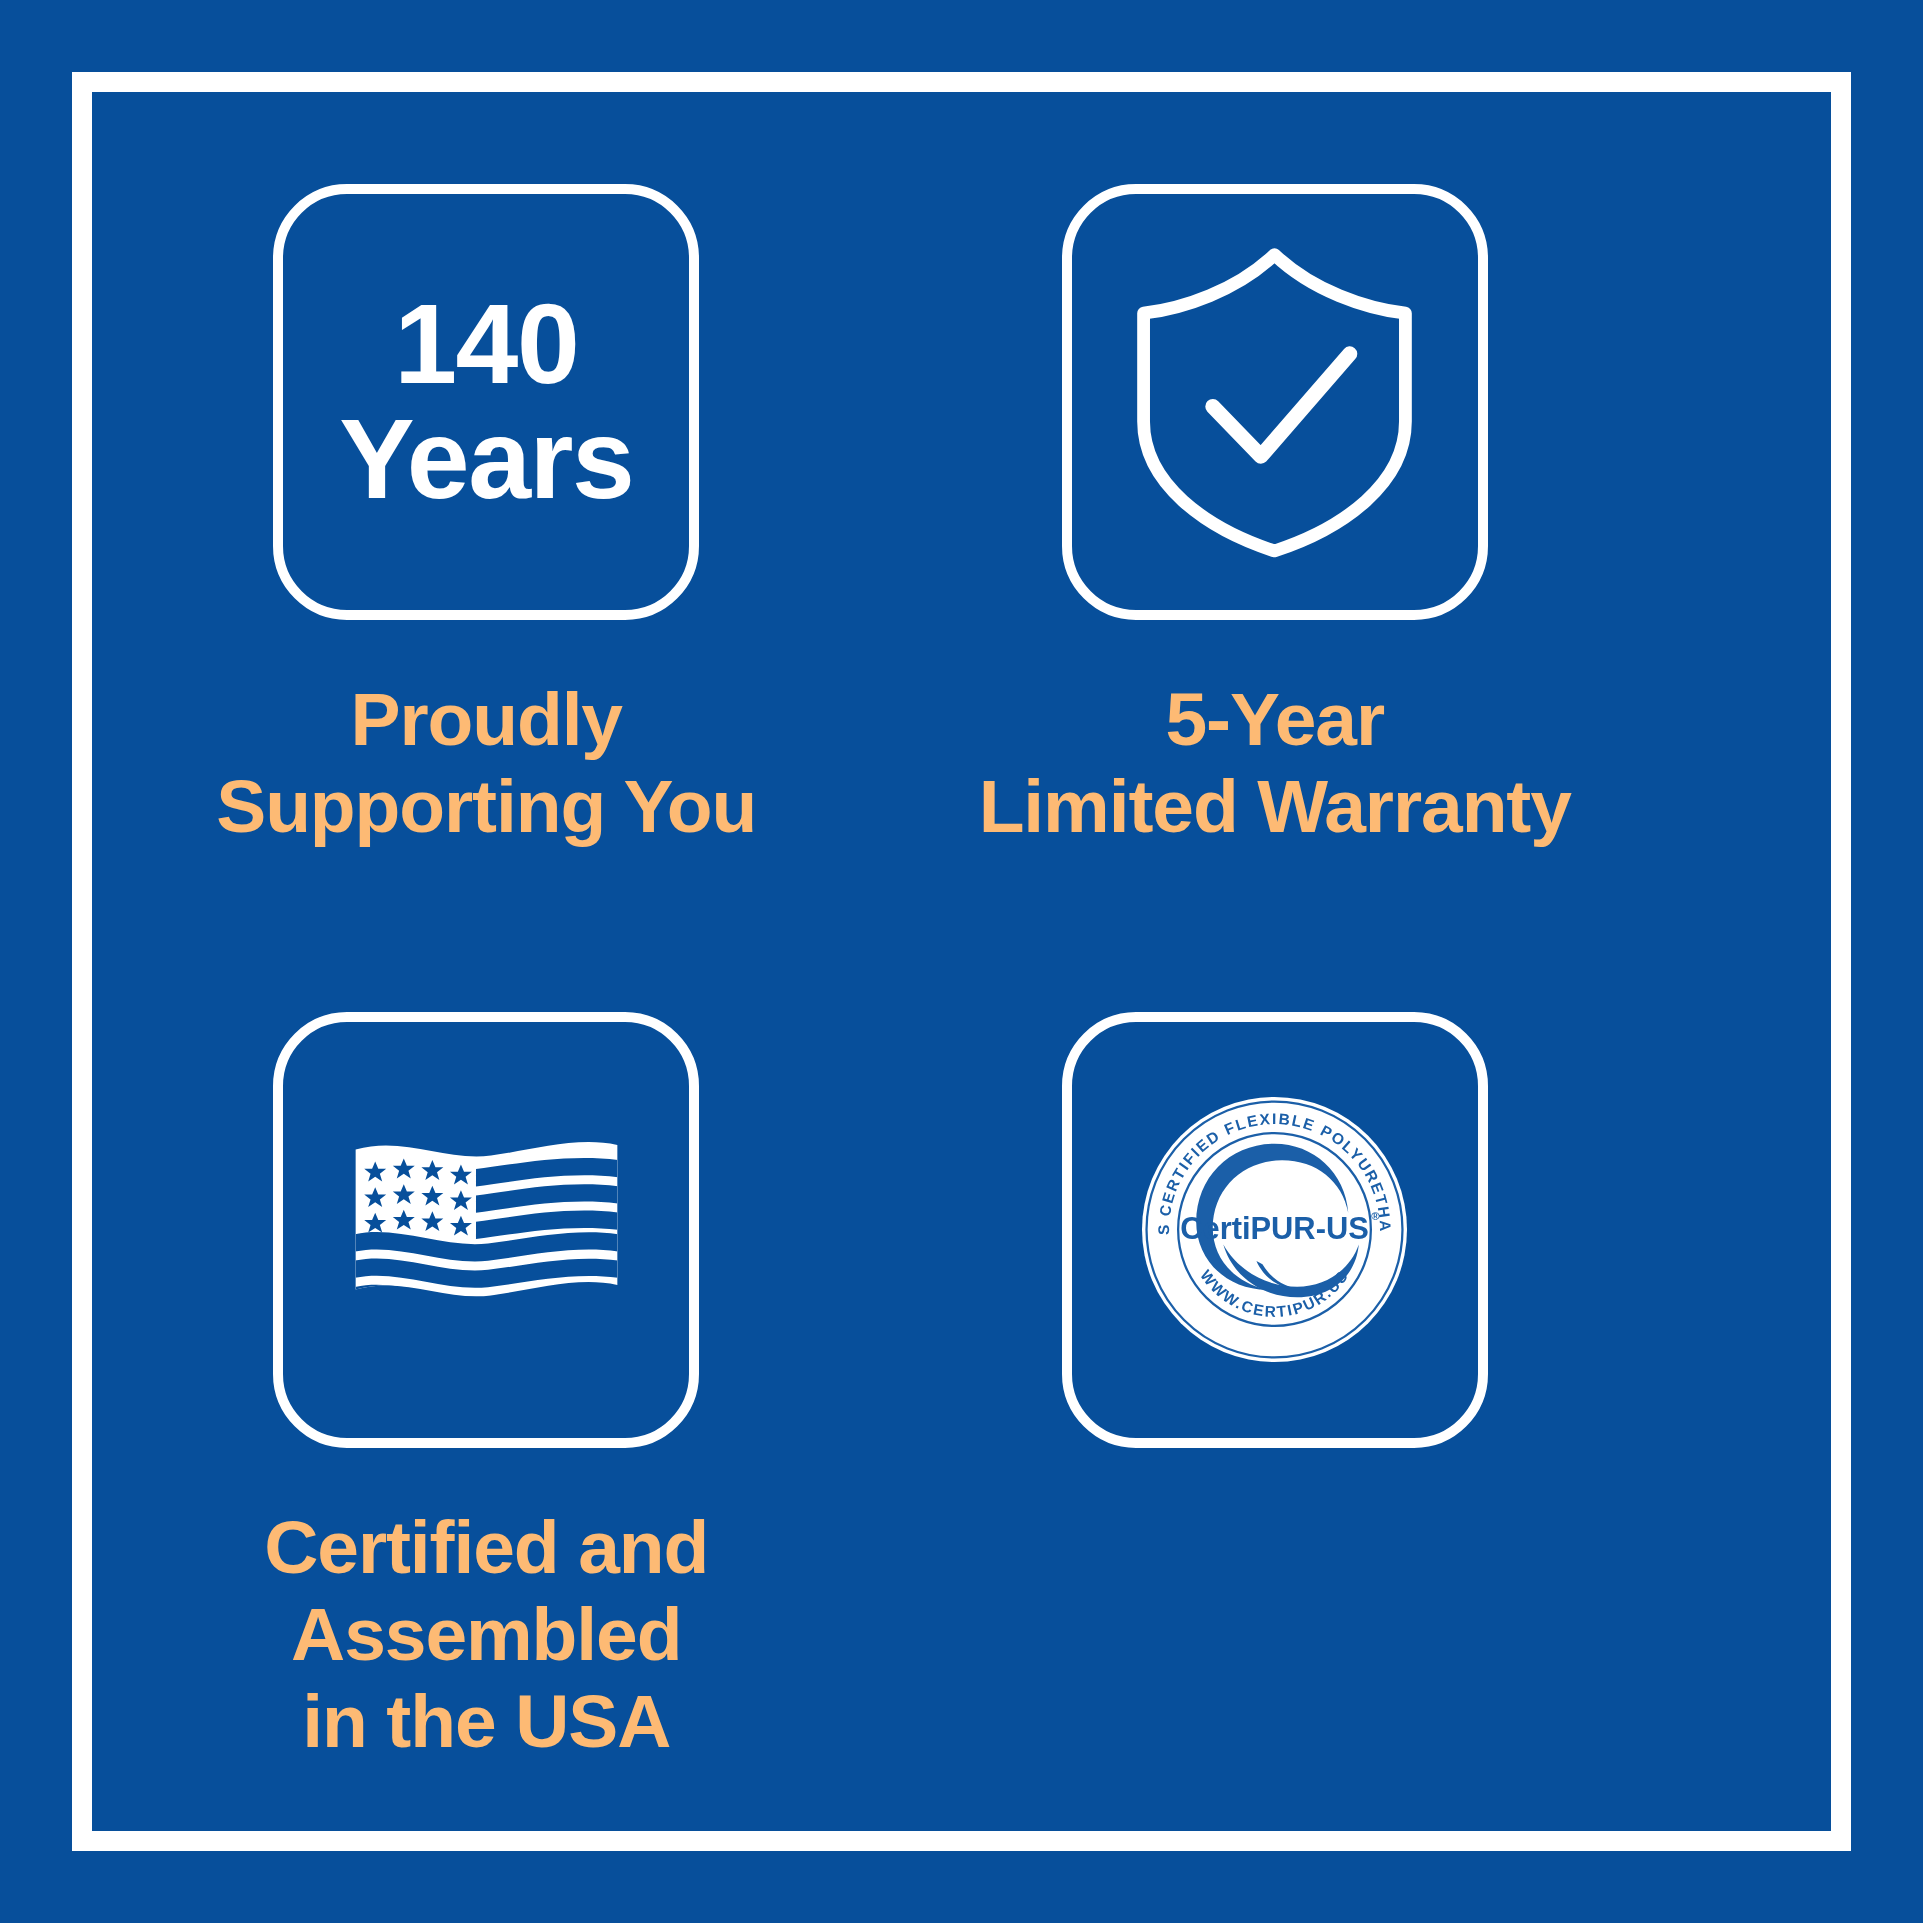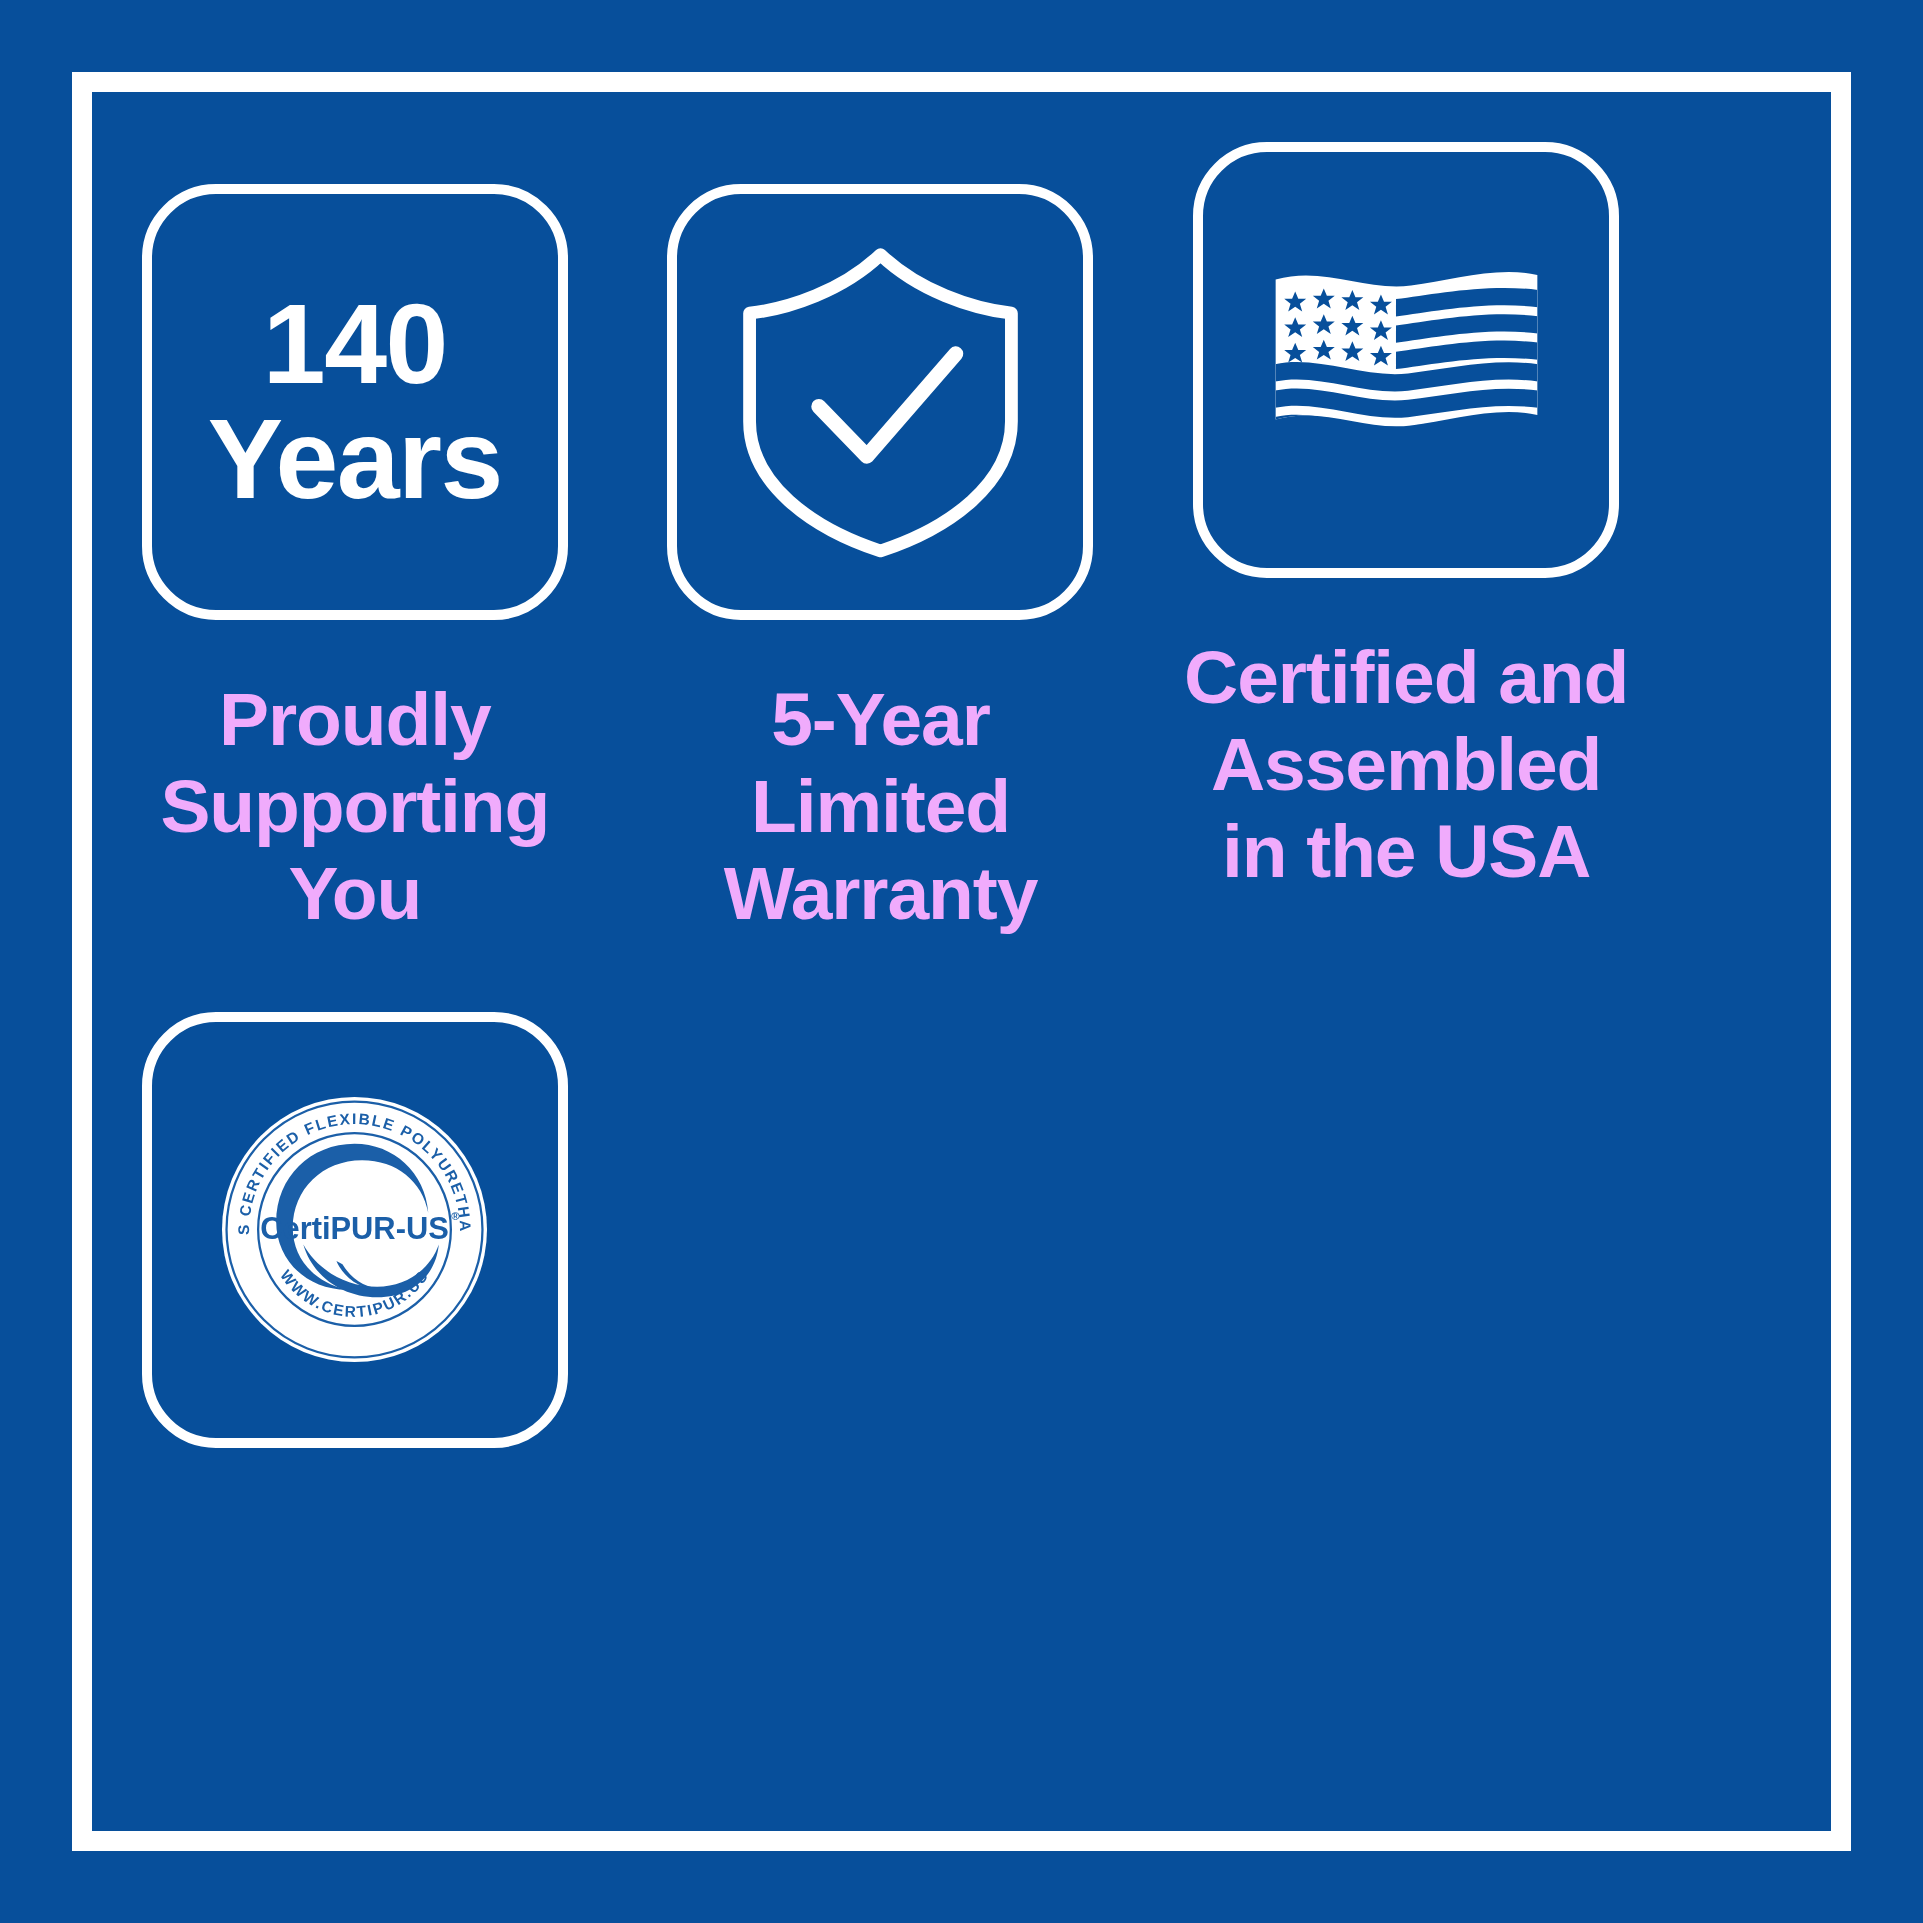--- a/index.html
+++ b/index.html
@@ -28,21 +28,21 @@
     pointer-events: none;
   }
   
   #grid {
     position: absolute;
     left: 92px;
     top: 92px;
     width: 1577px;
     height: 1739px;
     display: grid;
-    grid-template-columns: 1fr 1fr 1fr;
+    grid-template-columns: 1fr 1fr;
     grid-template-rows: 1fr 1fr;
     box-sizing: border-box;
   }
   .card {
     display: flex;
     flex-direction: column;
     align-items: center;
     box-sizing: border-box;
   }
   .card-r1 { padding-top: 92px; }
@@ -71,21 +71,21 @@
     letter-spacing: -1.5px;
     display: flex;
     flex-direction: column;
     align-items: center;
   }
   .years-stack .l1 { display: block; }
   .years-stack .l2 { display: block; }
 
   
   .caption {
-    color: #f0abfc;
+    color: #fdba74;
     text-align: center;
     font-weight: 700;
     font-size: 75px;
     line-height: 1.16;
     letter-spacing: -1.1px;
     margin-top: 56px;
     white-space: pre-line;
     max-width: 842px;
   }
   .caption .sup {

